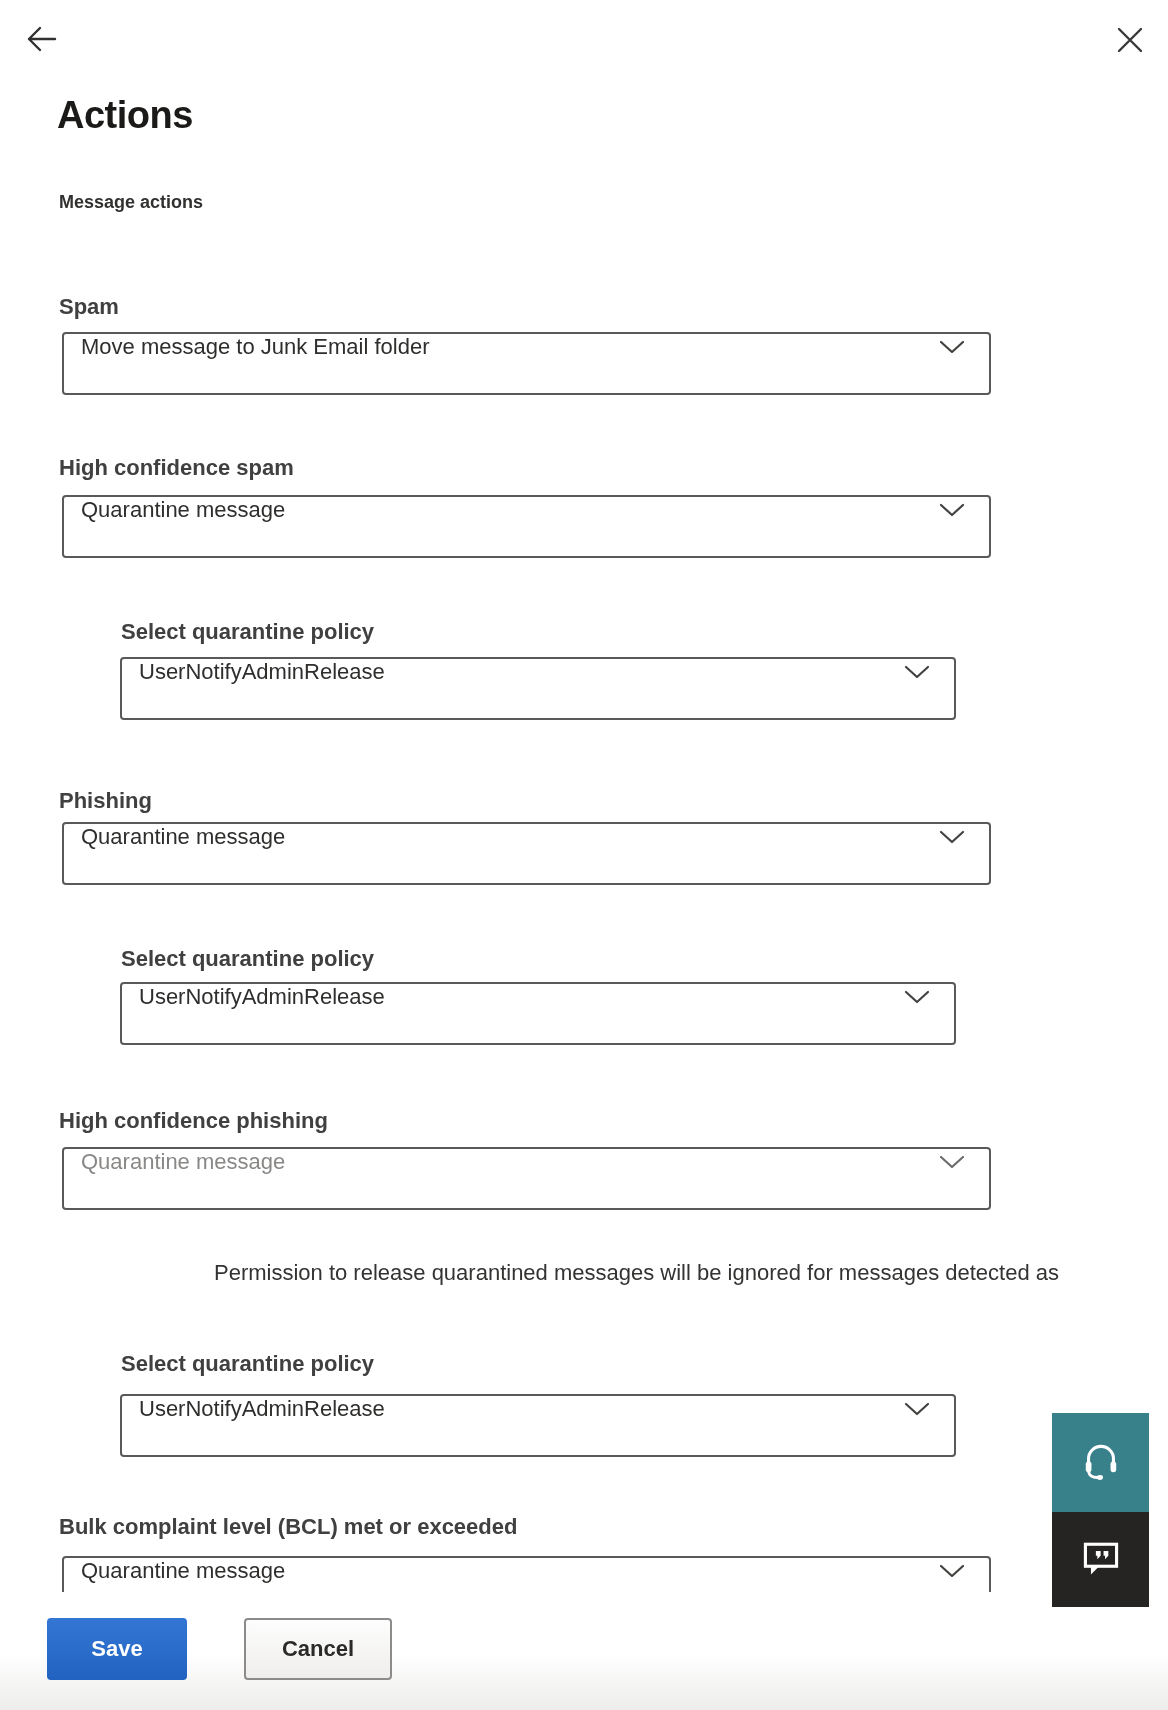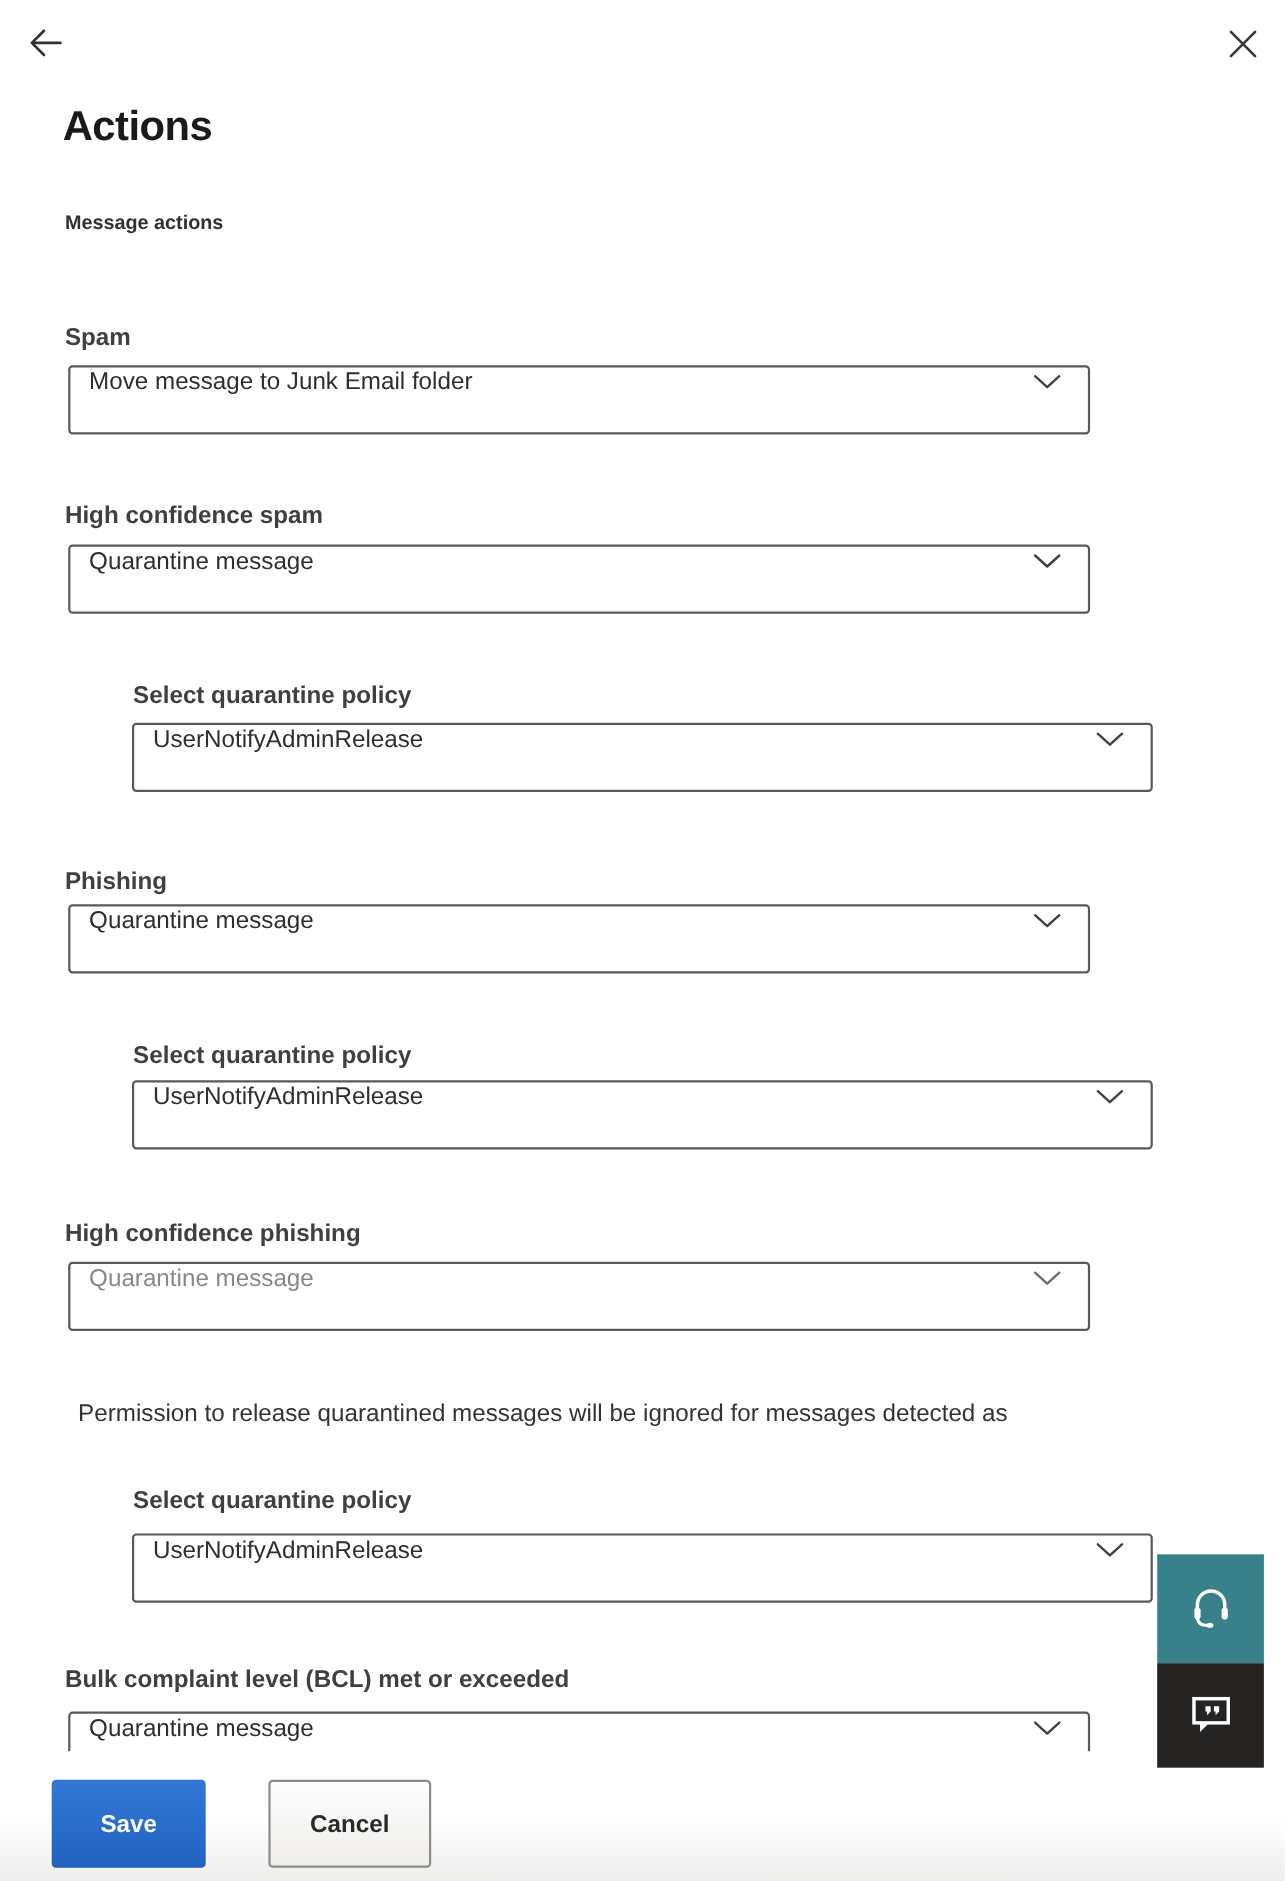--- a/index.html
+++ b/index.html
@@ -13,39 +13,39 @@
   .page-title { position:absolute; left:57px; top:94px; font-size:38px; font-weight:700; color:#1b1a19; letter-spacing:-0.5px; margin:0; }
   .section-heading { position:absolute; left:59px; top:192px; font-size:18px; font-weight:700; color:#323130; margin:0; }
 
   .flabel { position:absolute; left:59px; font-size:22px; font-weight:700; color:#404040; white-space:nowrap; }
   .flabel.indent { left:121px; }
 
   .dd { position:absolute; left:62px; width:929px; height:63px; box-sizing:border-box;
         border:2px solid #5b5957; border-radius:4px; background:#fff;
         display:flex; padding:0 24px 0 17px;
         font-size:22px; color:#2f2e2d; cursor:pointer; }
-  .dd.indent { left:120px; width:928px;gap:32px; }
+  .dd.indent { left:120px; width:836px;gap:32px; }
   .dd.disabled { color:#8a8886; cursor:default; }
   .dd .ddtext { flex:1 1 auto; white-space:nowrap; overflow:hidden; }
   .dd .chev { flex:none; margin-left:12px; }
 
-  .note { position:absolute; left:59px; top:1255px; width:1000px; margin:12px;
-          font-size:22px; line-height:35px; color:#343332; }
+  .note { position:absolute; left:59px; top:1255px; width:1000px; margin:0;
+          font-size:22px; line-height:35px; color:#343332;text-align:right; }
 
   .partial-wrap { position:absolute; left:0; top:0; z-index:1; }
 
   .side-btn { position:absolute; left:1052px; width:97px; border:none; cursor:pointer;
               display:flex; align-items:center; justify-content:center; padding:0; z-index:7; }
   .side-btn.help { top:1413px; height:99px; background:var(--teal, #38808a); }
   .side-btn.feedback { top:1512px; height:95px; background:var(--dark, #252423); }
 
   .footer-fade { position:absolute; left:0; top:1592px; width:1168px; height:118px; z-index:5;
                  background:linear-gradient(180deg, #ffffff 0%, #ffffff 52%, #ededec 100%); }
 
-  .btn { position:absolute; top:1618px; height:80px; z-index:6; border-radius:4px;
+  .btn { position:absolute; top:1618px; height:62px; z-index:6; border-radius:4px;
          display:flex; align-items:center; justify-content:center;
          font-family:inherit; font-size:22px; font-weight:700; cursor:pointer; }
   .btn.primary { left:47px; width:140px; border:none; color:#ffffff;
                  background:linear-gradient(180deg, var(--primary-blue-light, #3376d4) 0%, #2a6cc9 55%, #2161c0 100%); }
   .btn.secondary { left:208px; width:148px; color:#2b2a29; border:2px solid #8d8b89; box-sizing:border-box;
                    background:linear-gradient(180deg, #fdfdfd 0%, #efeeec 100%);margin-left:36px; }
 </style>
 </head>
 <body>
 

